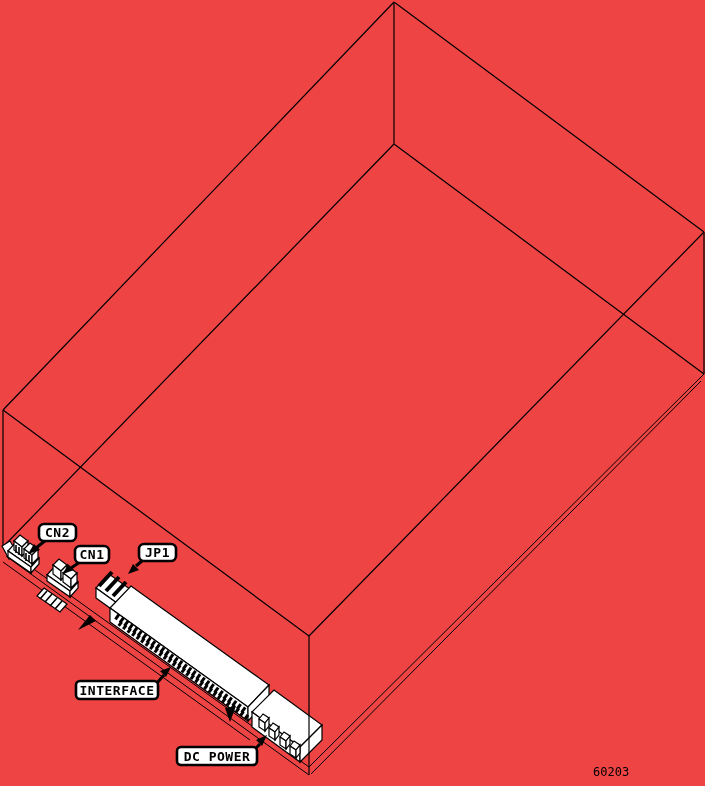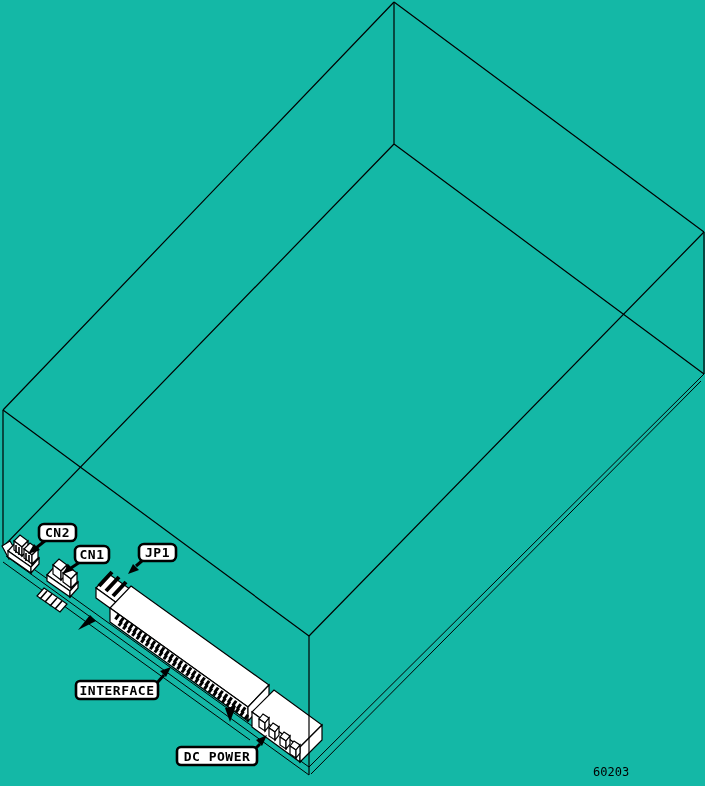--- a/index.html
+++ b/index.html
@@ -8,21 +8,21 @@
     background: #ffffff;
     width: 705px;
     height: 786px;
     overflow: hidden;
     font-family: "DejaVu Sans Mono", "Liberation Mono", monospace;
   }
   .stage {
     position: relative;
     width: 705px;
     height: 786px;
-    background: #14b8a6;
+    background: #ef4444;
   }
   svg { display: block; }
   .wire    { stroke: #000000; stroke-width: 1.2; fill: none; }
   .wire2   { stroke: #000000; stroke-width: 1;   fill: none; }
   .part    { stroke: #000000; stroke-width: 1.2; fill: #ffffff; }
   .hatch   { stroke: #000000; stroke-width: 1.6; fill: none; }
   .pinband { stroke: #000000; fill: none; }
   .plate   { stroke: #000000; stroke-width: 4; fill: none; }
   .callout-rect { fill: #ffffff; stroke: #000000; stroke-width: 2.6; }
   .leader  { stroke: #000000; stroke-width: 3; fill: none; }

